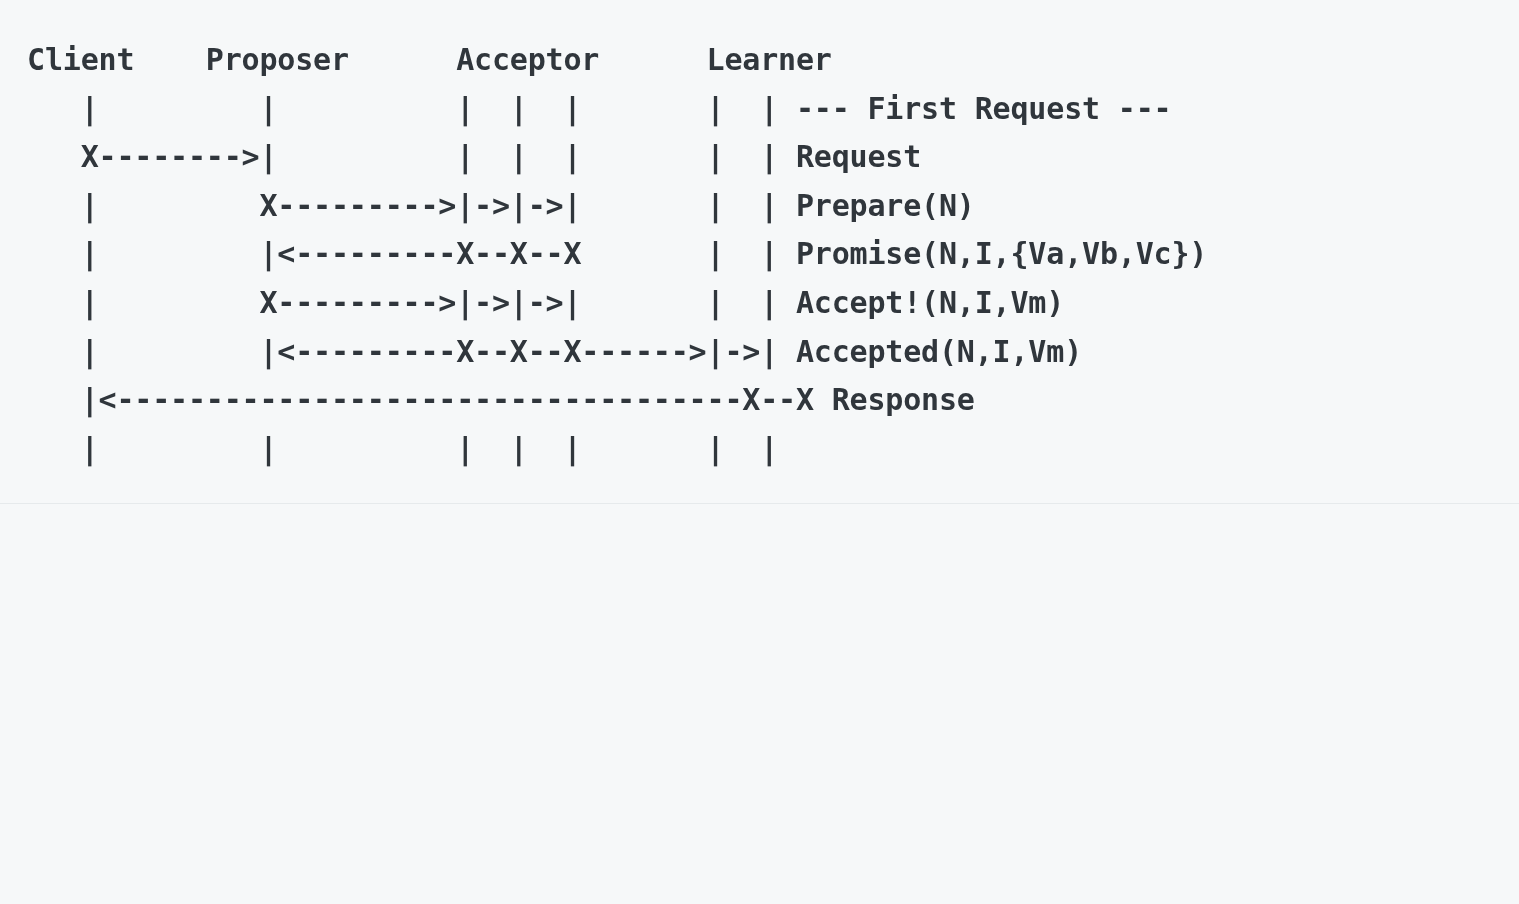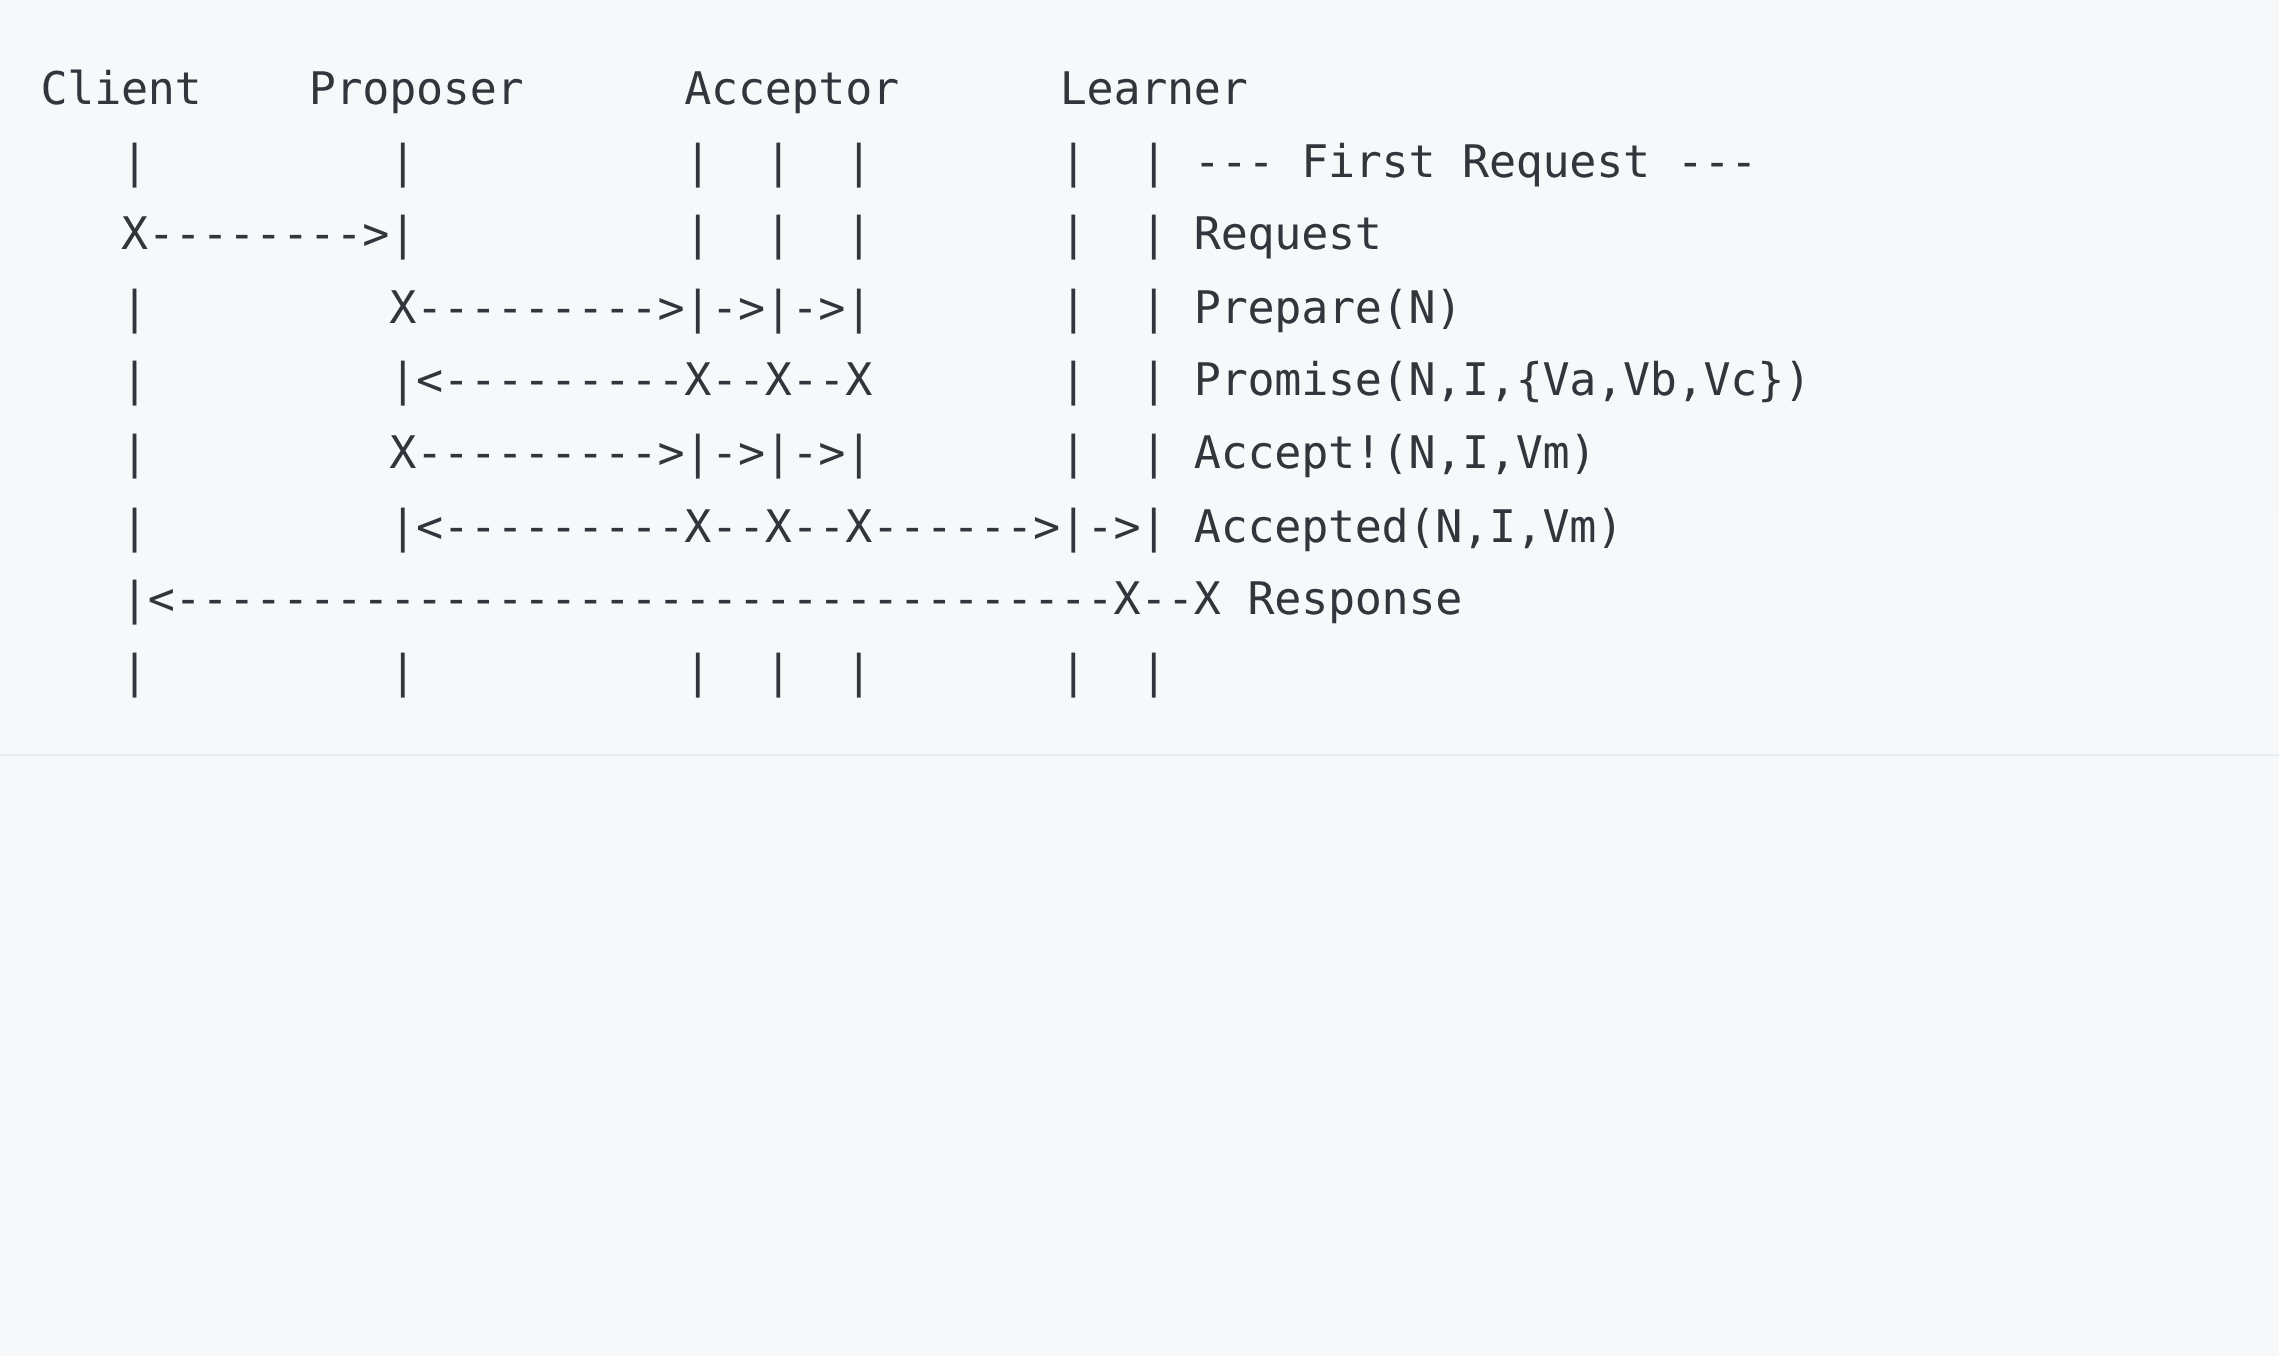--- a/index.html
+++ b/index.html
@@ -44,20 +44,21 @@
     border-top: 1px solid #e6eaec;
     background: #f7f8f9;
   }
 
   pre.ascii {
     margin: 0;
     padding: 0;
     color: #30363c;
     font-family: "DejaVu Sans Mono", "Liberation Mono", monospace;
     white-space: pre;
+    font-weight: bold;
     -webkit-font-smoothing: antialiased;
   }
 
   #ascii-first {
     position: absolute;
     left: 27px;
     top: 36px;
     font-size: 30px;
     line-height: 48.6px;
     letter-spacing: -0.18px;

